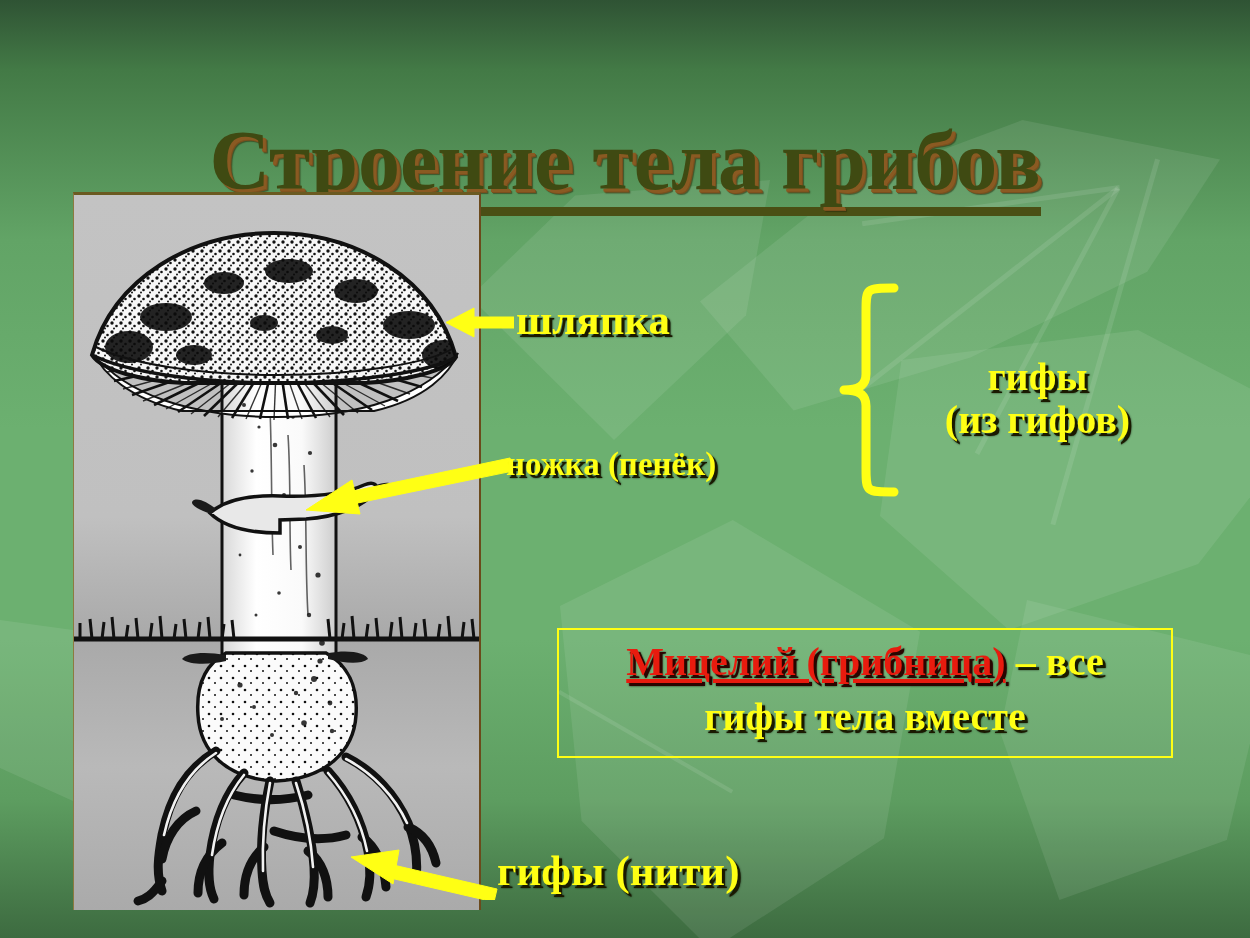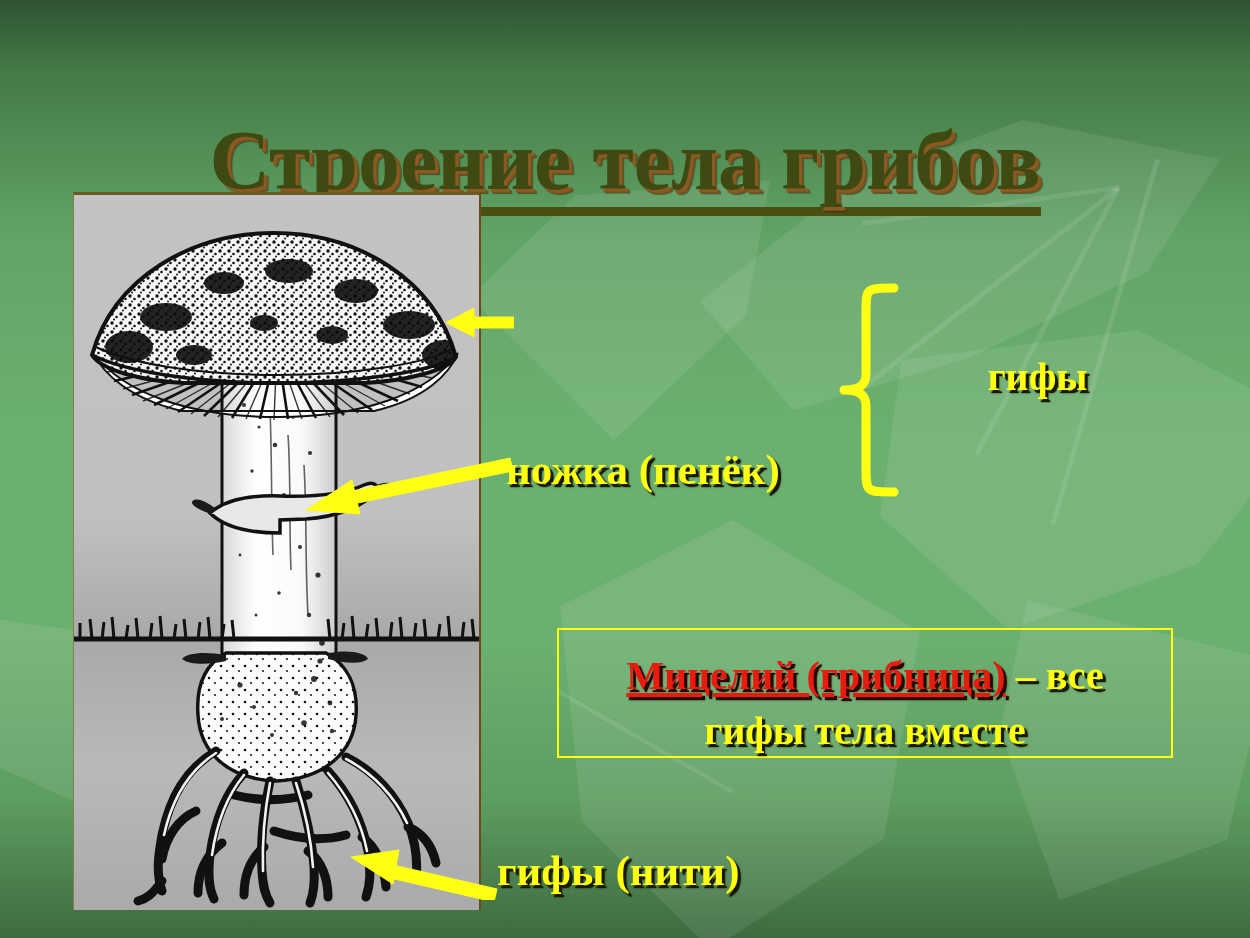--- a/index.html
+++ b/index.html
@@ -76,37 +76,37 @@
   .ylabel{
     position:absolute;
     color:#ffff14;
     font-weight:bold;
     font-family:"Liberation Serif", serif;
     text-shadow:3px 3px 0 #1a1a00, 3px 3px 2px rgba(0,0,0,.8);
     white-space:nowrap;
     line-height:1.08;
   }
   #lbl-cap{left:516px;top:297px;font-size:43px;}
-  #lbl-stem{left:506px;top:447px;font-size:43px;}
+  #lbl-stem{left:506px;top:447px;font-size:33px;}
   #lbl-hyphae{left:497px;top:848px;font-size:43px;text-align:right;}
   #lbl-body{left:905px;top:355px;font-size:40px;text-align:center;width:265px;}
   #lbl-body div{display:block;}
 
   
   .arrow{position:absolute;}
 
   
   #brace{position:absolute;left:836px;top:282px;width:66px;height:216px;}
 
   
   #mbox{
     position:absolute;left:557px;top:628px;width:616px;height:130px;
     border:2px solid #ffff14;
     box-sizing:border-box;
-    padding:18px 0 0 0;
+    padding:4px 0 0 0;
     text-align:center;
   }
   #mbox .line{
     color:#ffff14;font-weight:bold;font-size:40px;line-height:1.38;
     text-shadow:3px 3px 0 #1a1a00, 3px 3px 2px rgba(0,0,0,.75);
     white-space:nowrap;
   }
   #mbox .red{
     color:#e81b0e;
     text-decoration:underline;
@@ -347,25 +347,27 @@
     <g fill="#ffff14" stroke="#ffff14" stroke-width="1">
       <polygon points="44,26 152,51 149,64 41,39"></polygon>
       <polygon points="6,19 54,12 48,46"></polygon>
     </g>
   </svg>
 
   <svg id="brace" viewBox="0 0 66 216">
     <path d="M58,6 C30,6 30,6 30,30 L30,92 C30,104 22,108 8,108 C22,108 30,112 30,124 L30,186 C30,210 30,210 58,210" fill="none" stroke="#ffff14" stroke-width="9" stroke-linecap="round" stroke-linejoin="round"></path>
   </svg>
 
+  <div class="ylabel" id="lbl-cap">шляпка</div>
   <div class="ylabel" id="lbl-stem">ножка (пенёк)</div>
   <div class="ylabel" id="lbl-hyphae">гифы (нити)</div>
 
   <div class="ylabel" id="lbl-body">
     <div>гифы</div>
+    <div>(из гифов)</div>
   </div>
 
   <div id="mbox">
     <div class="line"><span class="red">Мицелий (грибница)</span><span> – все</span></div>
     <div class="line">гифы тела вместе</div>
   </div>
 
 </div>
 
 </body></html>

